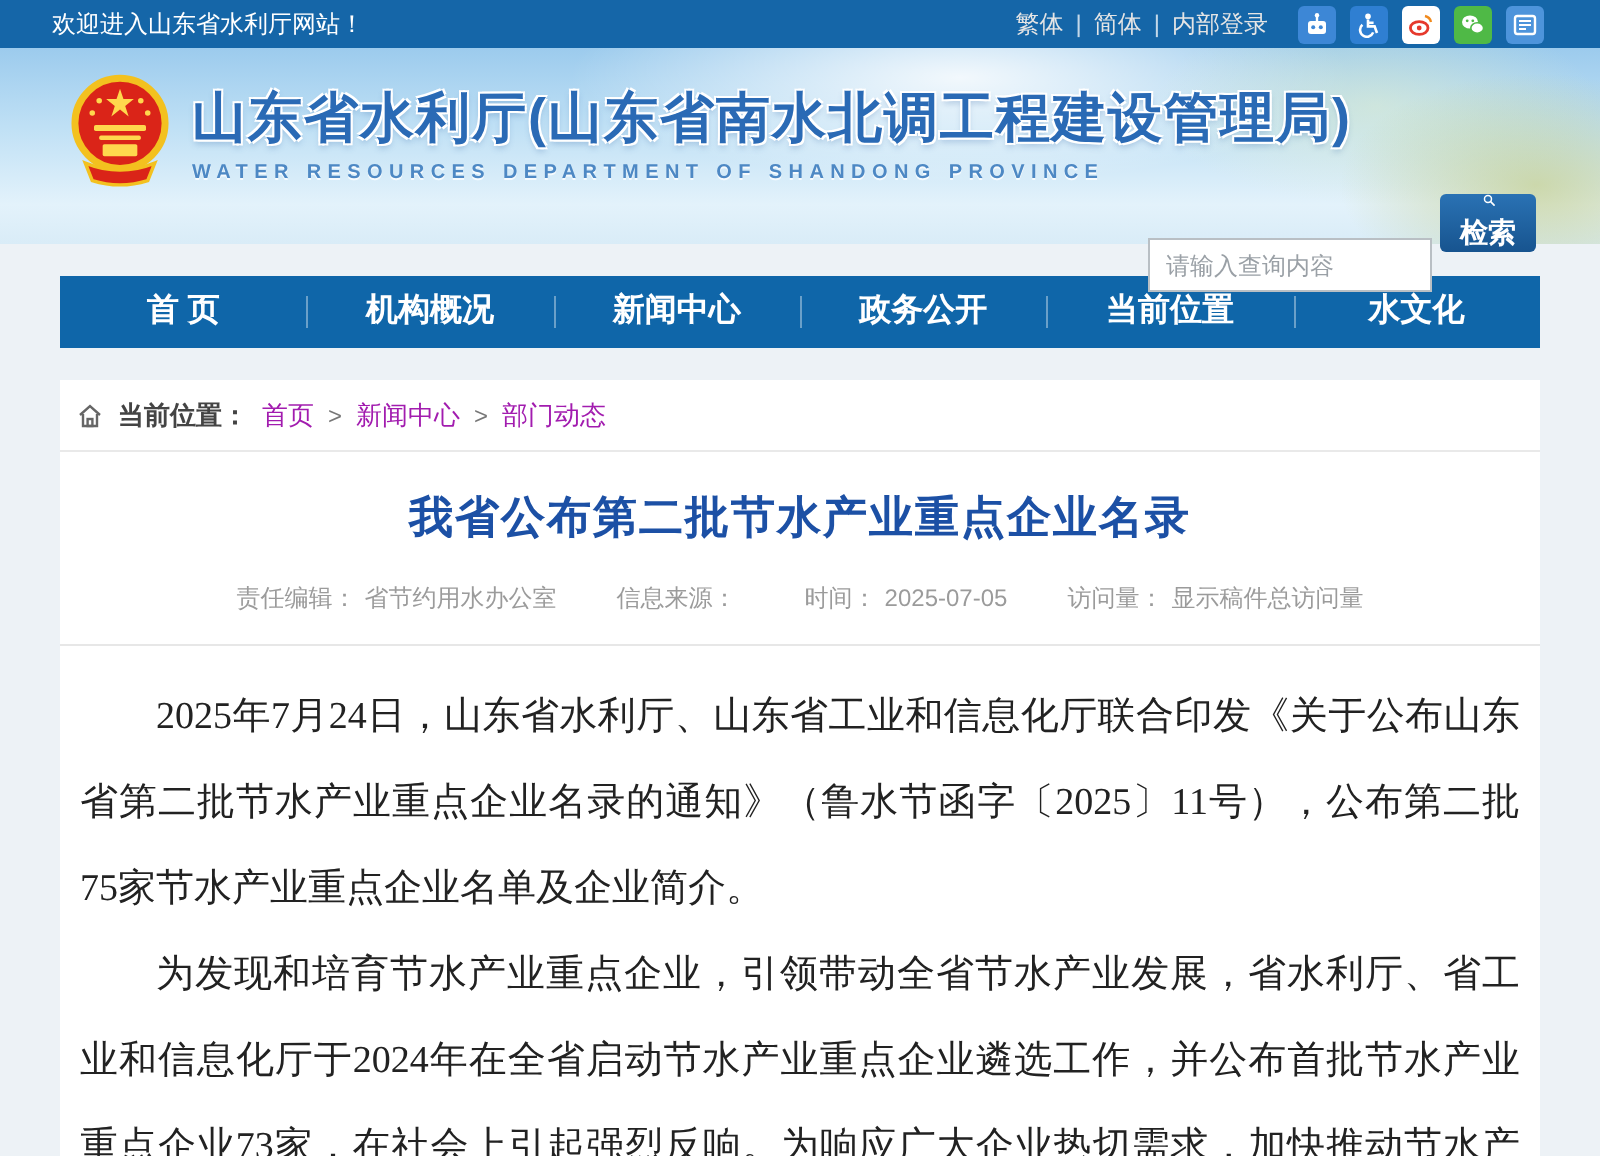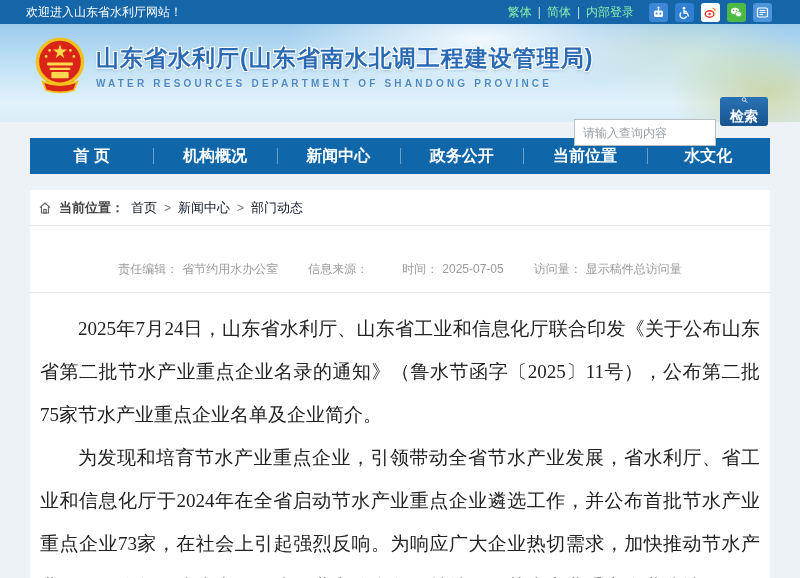--- a/index.html
+++ b/index.html
@@ -10,21 +10,21 @@
   }
 
   
   .topbar {
     height: 24px; background: #1566a8; color: #fff;
     display: flex; align-items: center; justify-content: space-between;
     padding: 0 28px 0 26px; font-size: 12px;
   }
   .topbar-right { display: flex; align-items: center; gap: 7px; }
   .topbar-links { display: flex; align-items: center; gap: 6px; margin-right: 8px; }
-  .topbar-links a { color: #86efac; text-decoration: none; cursor: pointer; }
+  .topbar-links a { color: #e5e5e5; text-decoration: none; cursor: pointer; }
   .tb-sep { color: rgba(255,255,255,.75); }
   .sq-icon {
     width: 19px; height: 19px; border-radius: 3px;
     display: inline-flex; align-items: center; justify-content: center;
     cursor: pointer; flex: none;
   }
   .sq-robot { background: #3d87d6; }
   .sq-access { background: #2f7fd2; }
   .sq-weibo { background: #ffffff; }
   .sq-wechat { background: #4fb946; }
@@ -35,21 +35,21 @@
     height: 98px; position: relative;
     background:
       radial-gradient(140px 80px at 96% 70%, rgba(196,204,130,.65), rgba(196,204,130,0) 70%),
       radial-gradient(160px 70px at 86% 30%, rgba(230,240,200,.5), rgba(230,240,200,0) 70%),
       radial-gradient(260px 70px at 60% 15%, rgba(255,255,255,.85), rgba(255,255,255,0) 75%),
       linear-gradient(180deg, #9ccbed 0%, #bfe0f5 40%, #e3f2fb 80%, #d9ecf7 100%);
   }
   .brand { position: absolute; left: 34px; top: 12px; display: flex; align-items: center; gap: 10px; cursor: pointer; }
   .brand-text { display: flex; flex-direction: column; gap: 4px; }
   .brand-title {
-    font-size: 23px; font-weight: bold; color: #2a6ab5; letter-spacing: 1px;
+    font-size: 27px; font-weight: bold; color: #2a6ab5; letter-spacing: 1px;
     text-shadow: -1px -1px 0 #fff, 1px -1px 0 #fff, -1px 1px 0 #fff, 1px 1px 0 #fff, 0 2px 3px rgba(60,110,170,.35);
     white-space: nowrap;
   }
   .brand-sub {
     font-size: 10px; font-weight: bold; color: #4d88c4; letter-spacing: 3.2px; white-space: nowrap;
     text-shadow: 0 1px 0 rgba(255,255,255,.8);
   }
   .search-box { position: absolute; right: 32px; top: 52px; display: flex; align-items: center; }
   .search-input {
     width: 142px; height: 27px; border: 1px solid #b9bfc4; background: #fff;
@@ -79,21 +79,21 @@
 
   
   .content {
     width: 740px; margin: 0 auto; background: #fff; min-height: 420px; padding-bottom: 20px;
   }
   .breadcrumb {
     display: flex; align-items: center; gap: 7px;
     padding: 9px 8px 8px 8px; font-size: 13px; color: #444;
     border-bottom: 1px solid #e9e9e9;
   }
-  .breadcrumb a { color: #0f172a; text-decoration: none; cursor: pointer; }
+  .breadcrumb a { color: #a21caf; text-decoration: none; cursor: pointer; }
   .crumb-sep { color: #777; font-size: 12px; }
   .article-head { text-align: center; padding-top: 18px; }
   .article-title { font-size: 22px; font-weight: bold; color: #1c50a5; letter-spacing: 1px; }
   .article-meta {
     margin-top: 17px; padding-bottom: 14px; border-bottom: 1px solid #e7e7e7;
     font-size: 12px; color: #9b9b9b;
     display: flex; justify-content: center; gap: 30px;
   }
   .meta-item { white-space: nowrap; }
   .meta-item .v { margin-left: 4px; }
@@ -215,20 +215,21 @@
     </svg>
     <span style="font-weight:bold">当前位置：</span>
     <a>首页</a>
     <span class="crumb-sep">&gt;</span>
     <a>新闻中心</a>
     <span class="crumb-sep">&gt;</span>
     <a>部门动态</a>
   </div>
 
   <div class="article-head">
+    <div class="article-title">我省公布第二批节水产业重点企业名录</div>
     <div class="article-meta">
       <span class="meta-item">
         <span>责任编辑：</span><span class="v">省节约用水办公室</span>
       </span>
       <span class="meta-item">
         <span>信息来源：</span><span class="v"></span>
       </span>
       <span class="meta-item">
         <span>时间：</span><span class="v">2025-07-05</span>
       </span>

